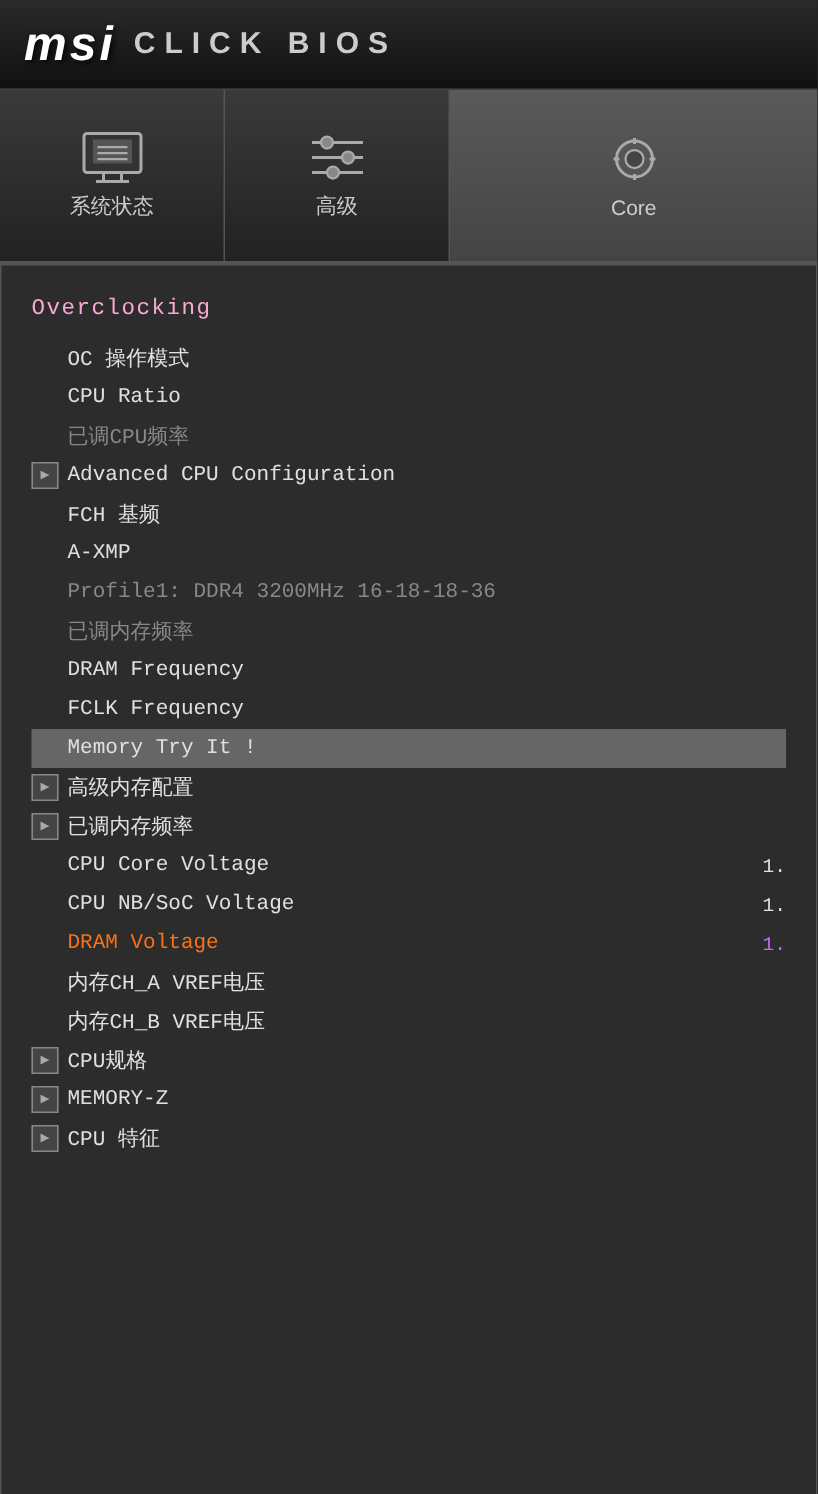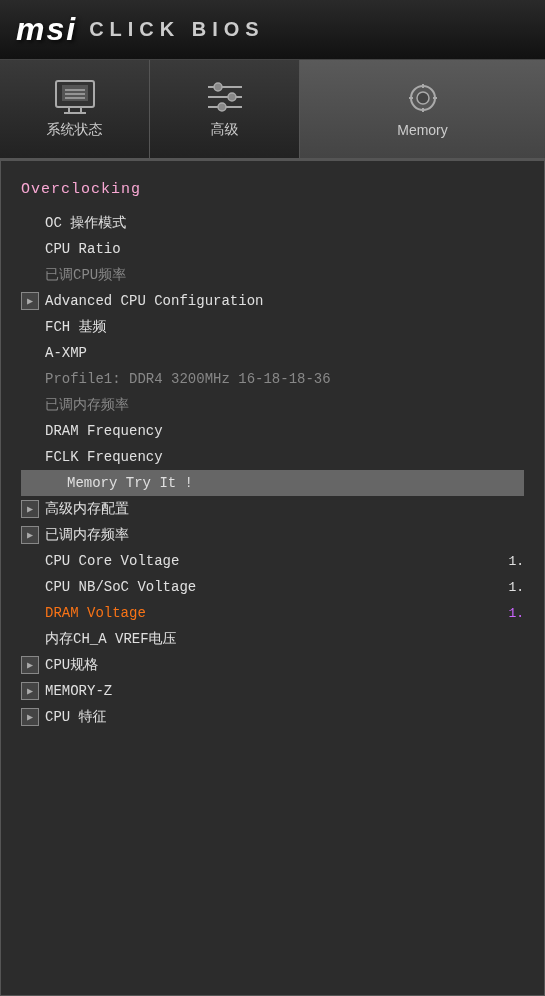--- a/index.html
+++ b/index.html
@@ -43,21 +43,21 @@
       letter-spacing: 6px;
       margin-left: 12px;
       font-weight: bold;
       text-transform: uppercase;
       font-family: Arial, sans-serif;
     }
 
     
     .nav-tabs {
       width: 100%;
-      height: 100px;
+      height: 116px;
       background: linear-gradient(180deg, #3a3a3a 0%, #222 100%);
       display: flex;
       align-items: center;
       padding: 0;
       border-bottom: 2px solid #555;
     }
 
     .nav-tab {
       flex: 0 0 150px;
       height: 100%;
@@ -201,21 +201,21 @@
 
   <div class="nav-tab" style="background: linear-gradient(180deg, #5a5a5a 0%, #444 100%); border-right: none;">
     <svg class="tab-icon" viewBox="0 0 42 36" fill="none" xmlns="http://www.w3.org/2000/svg">
       <circle cx="21" cy="18" r="12" stroke="#aaa" stroke-width="2" fill="#555"></circle>
       <circle cx="21" cy="18" r="6" stroke="#aaa" stroke-width="1.5" fill="#444"></circle>
       <line x1="21" y1="4" x2="21" y2="8" stroke="#aaa" stroke-width="2"></line>
       <line x1="21" y1="28" x2="21" y2="32" stroke="#aaa" stroke-width="2"></line>
       <line x1="7" y1="18" x2="11" y2="18" stroke="#aaa" stroke-width="2"></line>
       <line x1="31" y1="18" x2="35" y2="18" stroke="#aaa" stroke-width="2"></line>
     </svg>
-    <span class="tab-label">Memory</span>
+    <span class="tab-label">Core</span>
   </div>
 </div>
 
 <div class="main-content">
   <div class="section-title">Overclocking</div>
 
   <ul class="menu-list">
 
     <li class="menu-item">
       <span class="spacer"></span>
@@ -262,21 +262,21 @@
       <span class="spacer"></span>
       <span class="item-label white">DRAM Frequency</span>
     </li>
 
     <li class="menu-item">
       <span class="spacer"></span>
       <span class="item-label white">FCLK Frequency</span>
     </li>
 
 
-    <li class="menu-item highlighted" style="background:#666; padding: 3px 22px;">
+    <li class="menu-item highlighted" style="background:#666; padding: 3px 0;">
       <span class="spacer"></span>
       <span class="item-label white">Memory Try It !</span>
     </li>
 
     <li class="menu-item">
       <span class="arrow">▶</span>
       <span class="item-label white">高级内存配置</span>
     </li>
 
     <li class="menu-item">
@@ -300,20 +300,24 @@
       <span class="spacer"></span>
       <span class="item-label purple">DRAM Voltage</span>
       <span class="item-value" style="color:#cc66ff;">1.</span>
     </li>
 
     <li class="menu-item">
       <span class="spacer"></span>
       <span class="item-label white">内存CH_A VREF电压</span>
     </li>
 
+    <li class="menu-item">
+      <span class="spacer"></span>
+      <span class="item-label white">内存CH_B VREF电压</span>
+    </li>
 
     <li class="menu-item">
       <span class="arrow">▶</span>
       <span class="item-label white">CPU规格</span>
     </li>
 
     <li class="menu-item">
       <span class="arrow">▶</span>
       <span class="item-label white">MEMORY-Z</span>
     </li>

